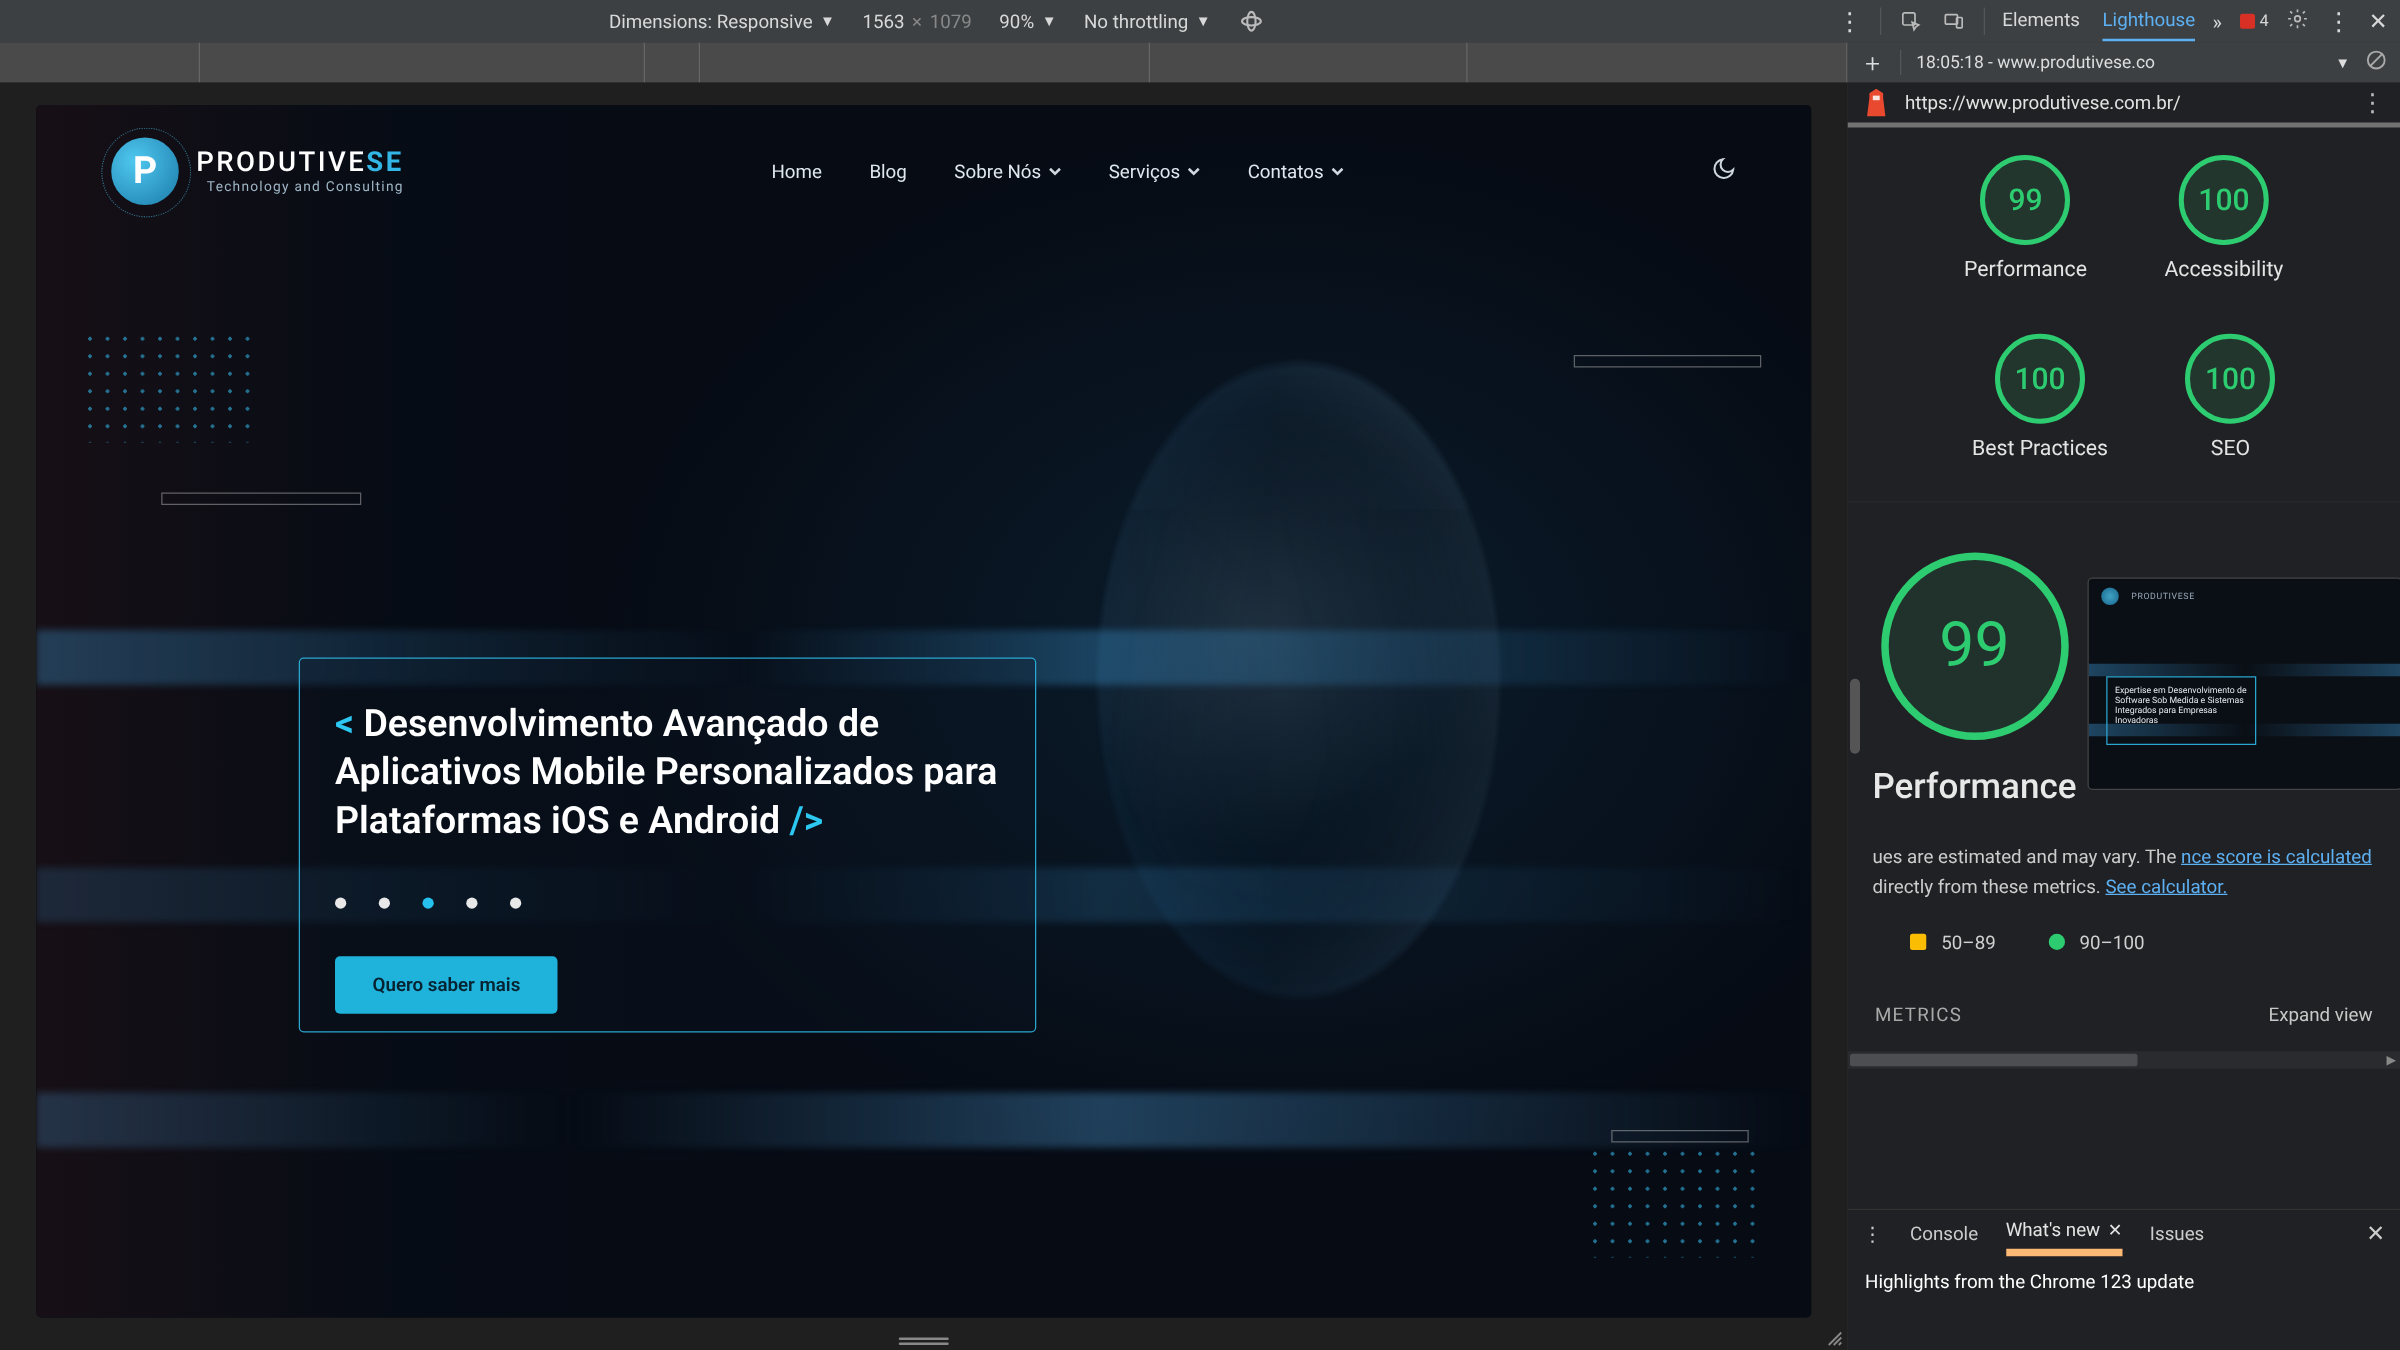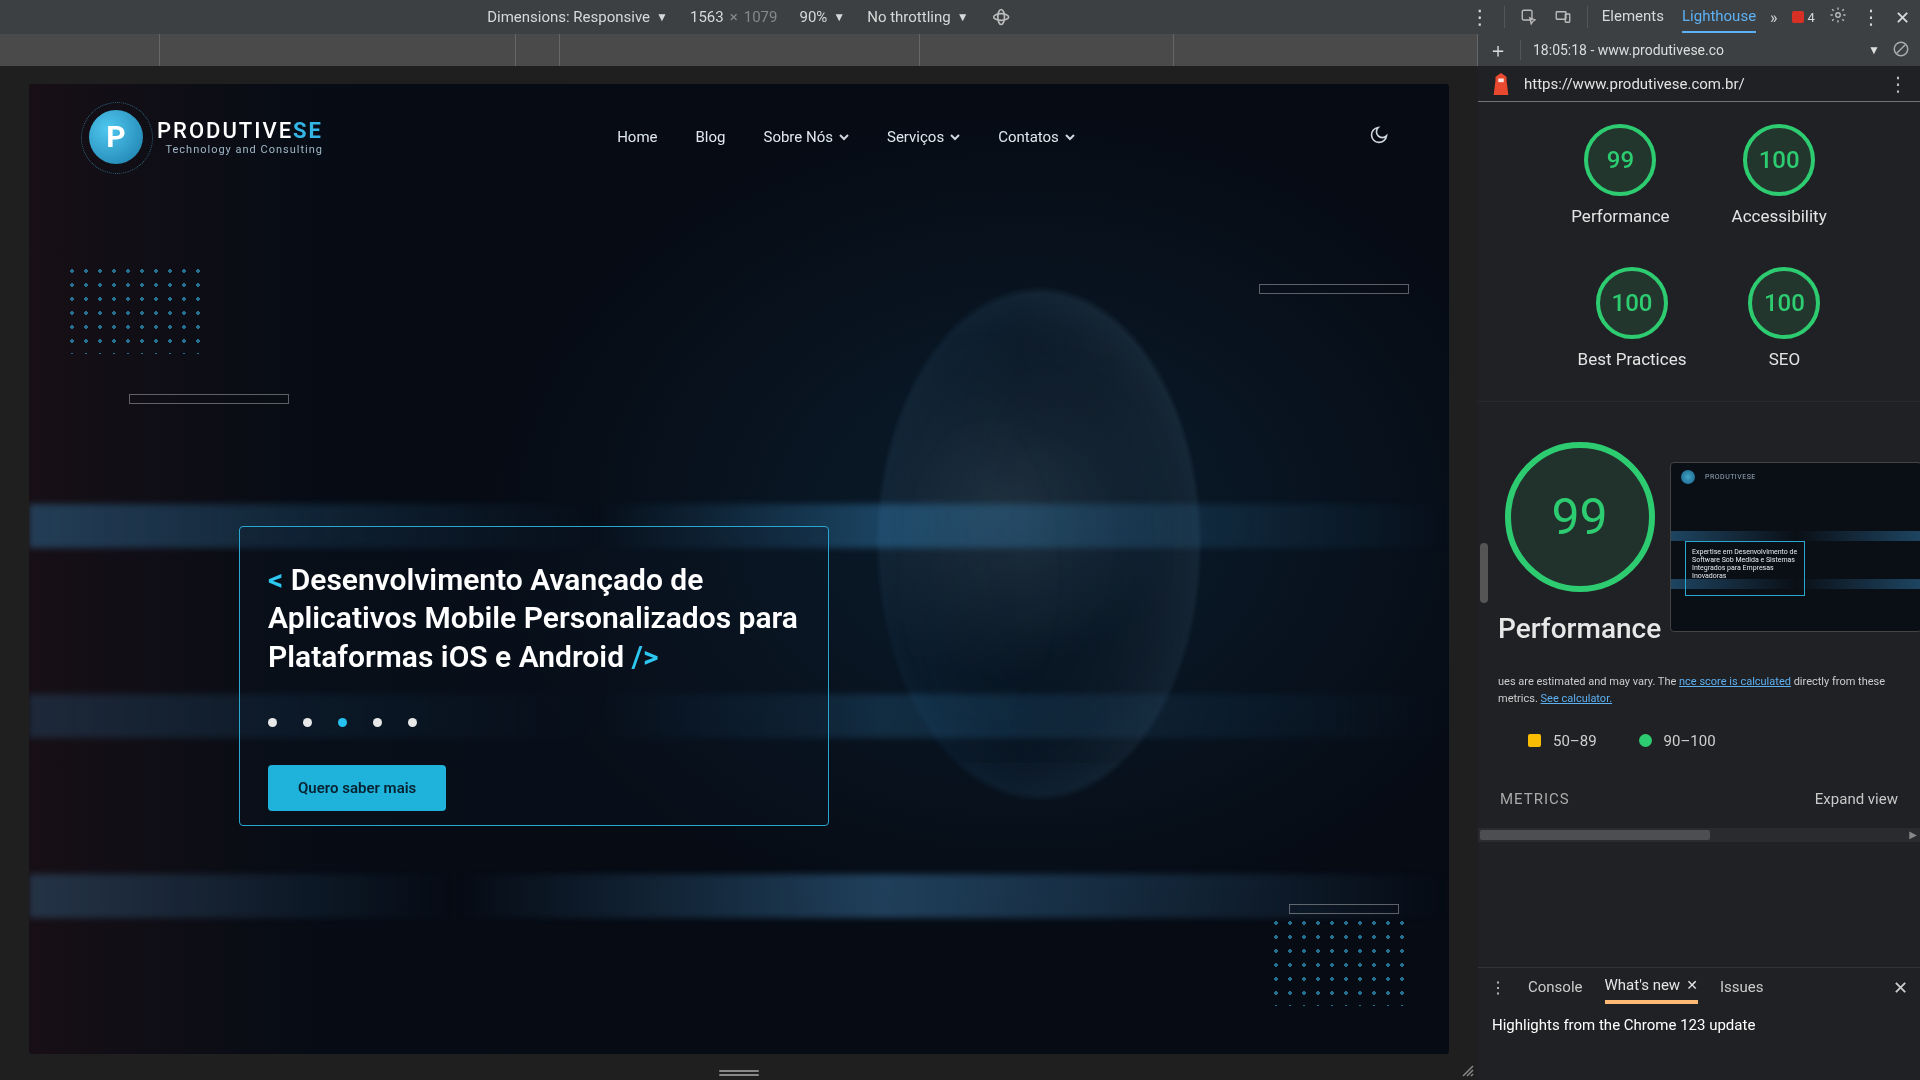--- a/index.html
+++ b/index.html
@@ -91,21 +91,21 @@
 .hero-btn { margin-top:38px; background:#1fb2da; color:#072230; border:none; padding:14px 30px; font-size:15px; font-weight:600; border-radius:4px; }
 
 .handle { position:absolute; right:-10px; top:50%; transform:translateY(-50%); width:8px; height:60px; background:#555; border-radius:4px; }
 .bottom-grip { position:absolute; bottom:4px; left:50%; transform:translateX(-50%); width:40px; height:6px; display:flex; flex-direction:column; gap:2px; }
 .bottom-grip div { height:2px; background:#888; border-radius:1px; }
 .corner-resize { position:absolute; right:4px; bottom:4px; width:14px; height:14px; }
 .corner-resize svg { fill:none; stroke:#888; stroke-width:1.5; }
 
 
 .devtools-col { width:442px; background:#202124; display:flex; flex-direction:column; color:#ddd; }
-.lh-top { height:36px; display:flex; align-items:center; gap:12px; padding:0 12px; border-bottom:1px solid #737373; }
+.lh-top { height:36px; display:flex; align-items:center; gap:12px; padding:0 12px; border-bottom:4px solid #737373; }
 .lh-ico { width:22px; height:26px; }
 .lh-url { flex:1; font-size:15px; color:#e2e2e2; overflow:hidden; white-space:nowrap; }
 .lh-kebab { font-size:20px; color:#bbb; }
 
 .lh-scroll { flex:1; overflow:hidden; position:relative; }
 .gauges { display:flex; flex-wrap:wrap; justify-content:center; gap:40px 62px; padding:22px 20px 30px; border-bottom:1px solid #2a2a2a; }
 .gauge { display:flex; flex-direction:column; align-items:center; gap:10px; }
 .gauge-ring { width:72px; height:72px; border-radius:50%; border:4px solid #2ecc71; background:rgba(46,204,113,.12); display:flex; align-items:center; justify-content:center; font-size:24px; color:#2ecc71; font-weight:500; }
 .gauge-label { color:#e4e4e4; font-size:17px; text-align:center; line-height:1.25; }
 
@@ -114,40 +114,40 @@
 .big-gauge { width:150px; height:150px; border-radius:50%; border:6px solid #2ecc71; background:rgba(46,204,113,.10); display:flex; align-items:center; justify-content:center; font-size:50px; color:#2ecc71; }
 .big-title { font-size:28px; color:#e8e8e8; font-weight:500; margin-top:8px; }
 .thumb { position:absolute; right:-2px; top:60px; width:252px; height:170px; border:1px solid #444; border-radius:4px; background:#0a0f16; overflow:hidden; }
 .thumb .th-head { height:28px; display:flex; align-items:center; gap:10px; padding:0 10px; opacity:.8; }
 .thumb .th-head .tl { width:14px; height:14px; border-radius:50%; background:radial-gradient(circle,#4fc8f0,#1a7aa8); }
 .thumb .th-body { position:relative; height:142px; }
 .thumb .streak { position:absolute; left:0; right:0; height:10px; background:linear-gradient(90deg, rgba(60,150,210,.4), transparent 50%, rgba(60,150,210,.4)); }
 .thumb .streak.s1 { top:40px; } .thumb .streak.s2 { top:88px; }
 .thumb .tbox { position:absolute; left:14px; top:50px; width:120px; height:55px; border:1px solid #2aa7d1; font-size:7px; color:#e4e8ee; padding:6px; }
 
-.perf-desc { margin-top:28px; font-size:11px; color:#ccc; line-height:1.6; }
+.perf-desc { margin-top:28px; font-size:15px; color:#ccc; line-height:1.6; }
 .perf-desc .lk { color:#5db0f2; text-decoration:underline; }
 .legend { display:flex; gap:42px; align-items:center; margin-top:24px; font-size:15px; color:#d0d0d0; padding-left:30px; }
 .lg-sw { width:13px; height:13px; border-radius:2px; }
 .lg-sw.orange { background:#fbbc04; }
 .lg-sw.green { background:#2ecc71; border-radius:50%; }
 .lg-item { display:flex; align-items:center; gap:12px; }
 .metrics-row { display:flex; justify-content:space-between; align-items:baseline; margin-top:40px; padding:0 2px; color:#aaa; font-size:15px; letter-spacing:1px; }
 .metrics-row .exp { color:#c8c8c8; letter-spacing:0; }
 
 .hscroll { height:14px; background:#2a2b2e; position:relative; }
 .hscroll .thumb-sc { position:absolute; left:2px; width:230px; top:2px; bottom:2px; background:#4d4e52; border-radius:2px; }
 .hscroll .arw { position:absolute; top:0; bottom:0; width:14px; display:flex; align-items:center; justify-content:center; color:#888; font-size:10px; }
 .hscroll .arw.l { left:0; } .hscroll .arw.r { right:0; }
 
 .drawer { border-top:1px solid #333; }
 .drawer-tabs { height:38px; display:flex; align-items:center; gap:22px; padding:0 12px; font-size:15px; color:#ccc; position:relative; }
 .drawer-tabs .kebab { font-size:16px; }
 .drawer-tabs .dtab { padding:6px 0; display:flex; align-items:center; gap:6px; }
-.drawer-tabs .dtab.active { color:#e4e4e4; border-bottom:4px solid #fdba74; }
+.drawer-tabs .dtab.active { color:#e4e4e4; border-bottom:6px solid #fdba74; }
 .drawer-tabs .xclose { position:absolute; right:12px; font-size:18px; }
 .drawer-body { padding:10px 14px 16px; }
 .drawer-hl { font-size:15px; color:#ffffff; margin-bottom:30px; }
 .drawer-egg { font-size:18px; color:#5db0f2; font-weight:500; }
 </style>
 </head>
 <body>
 
 <div class="top-toolbar">
   <div class="center-group">

